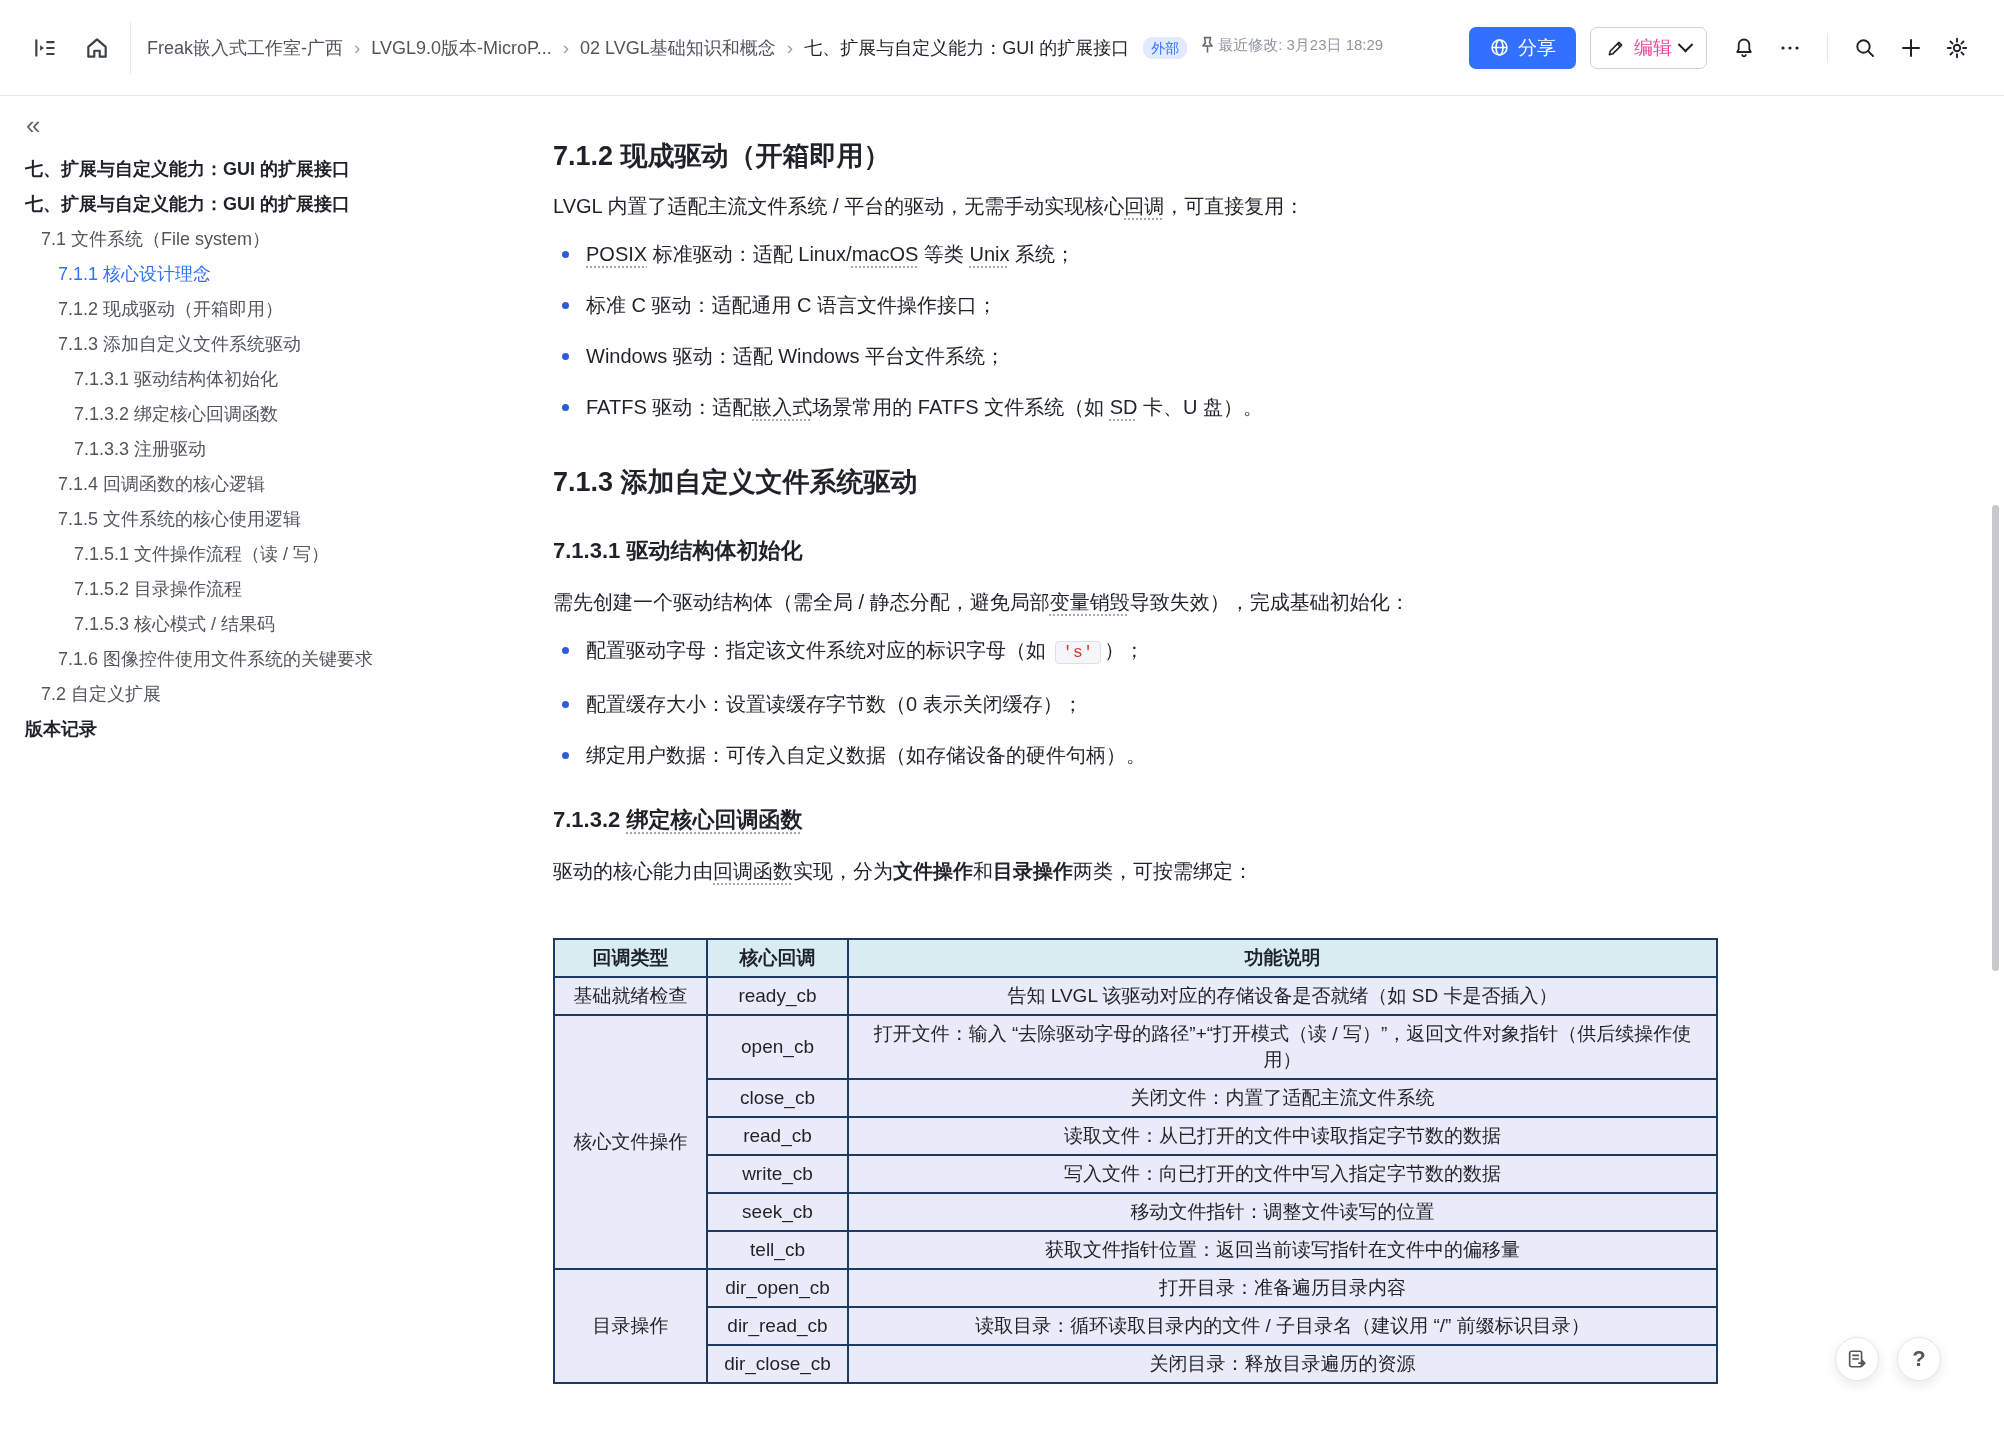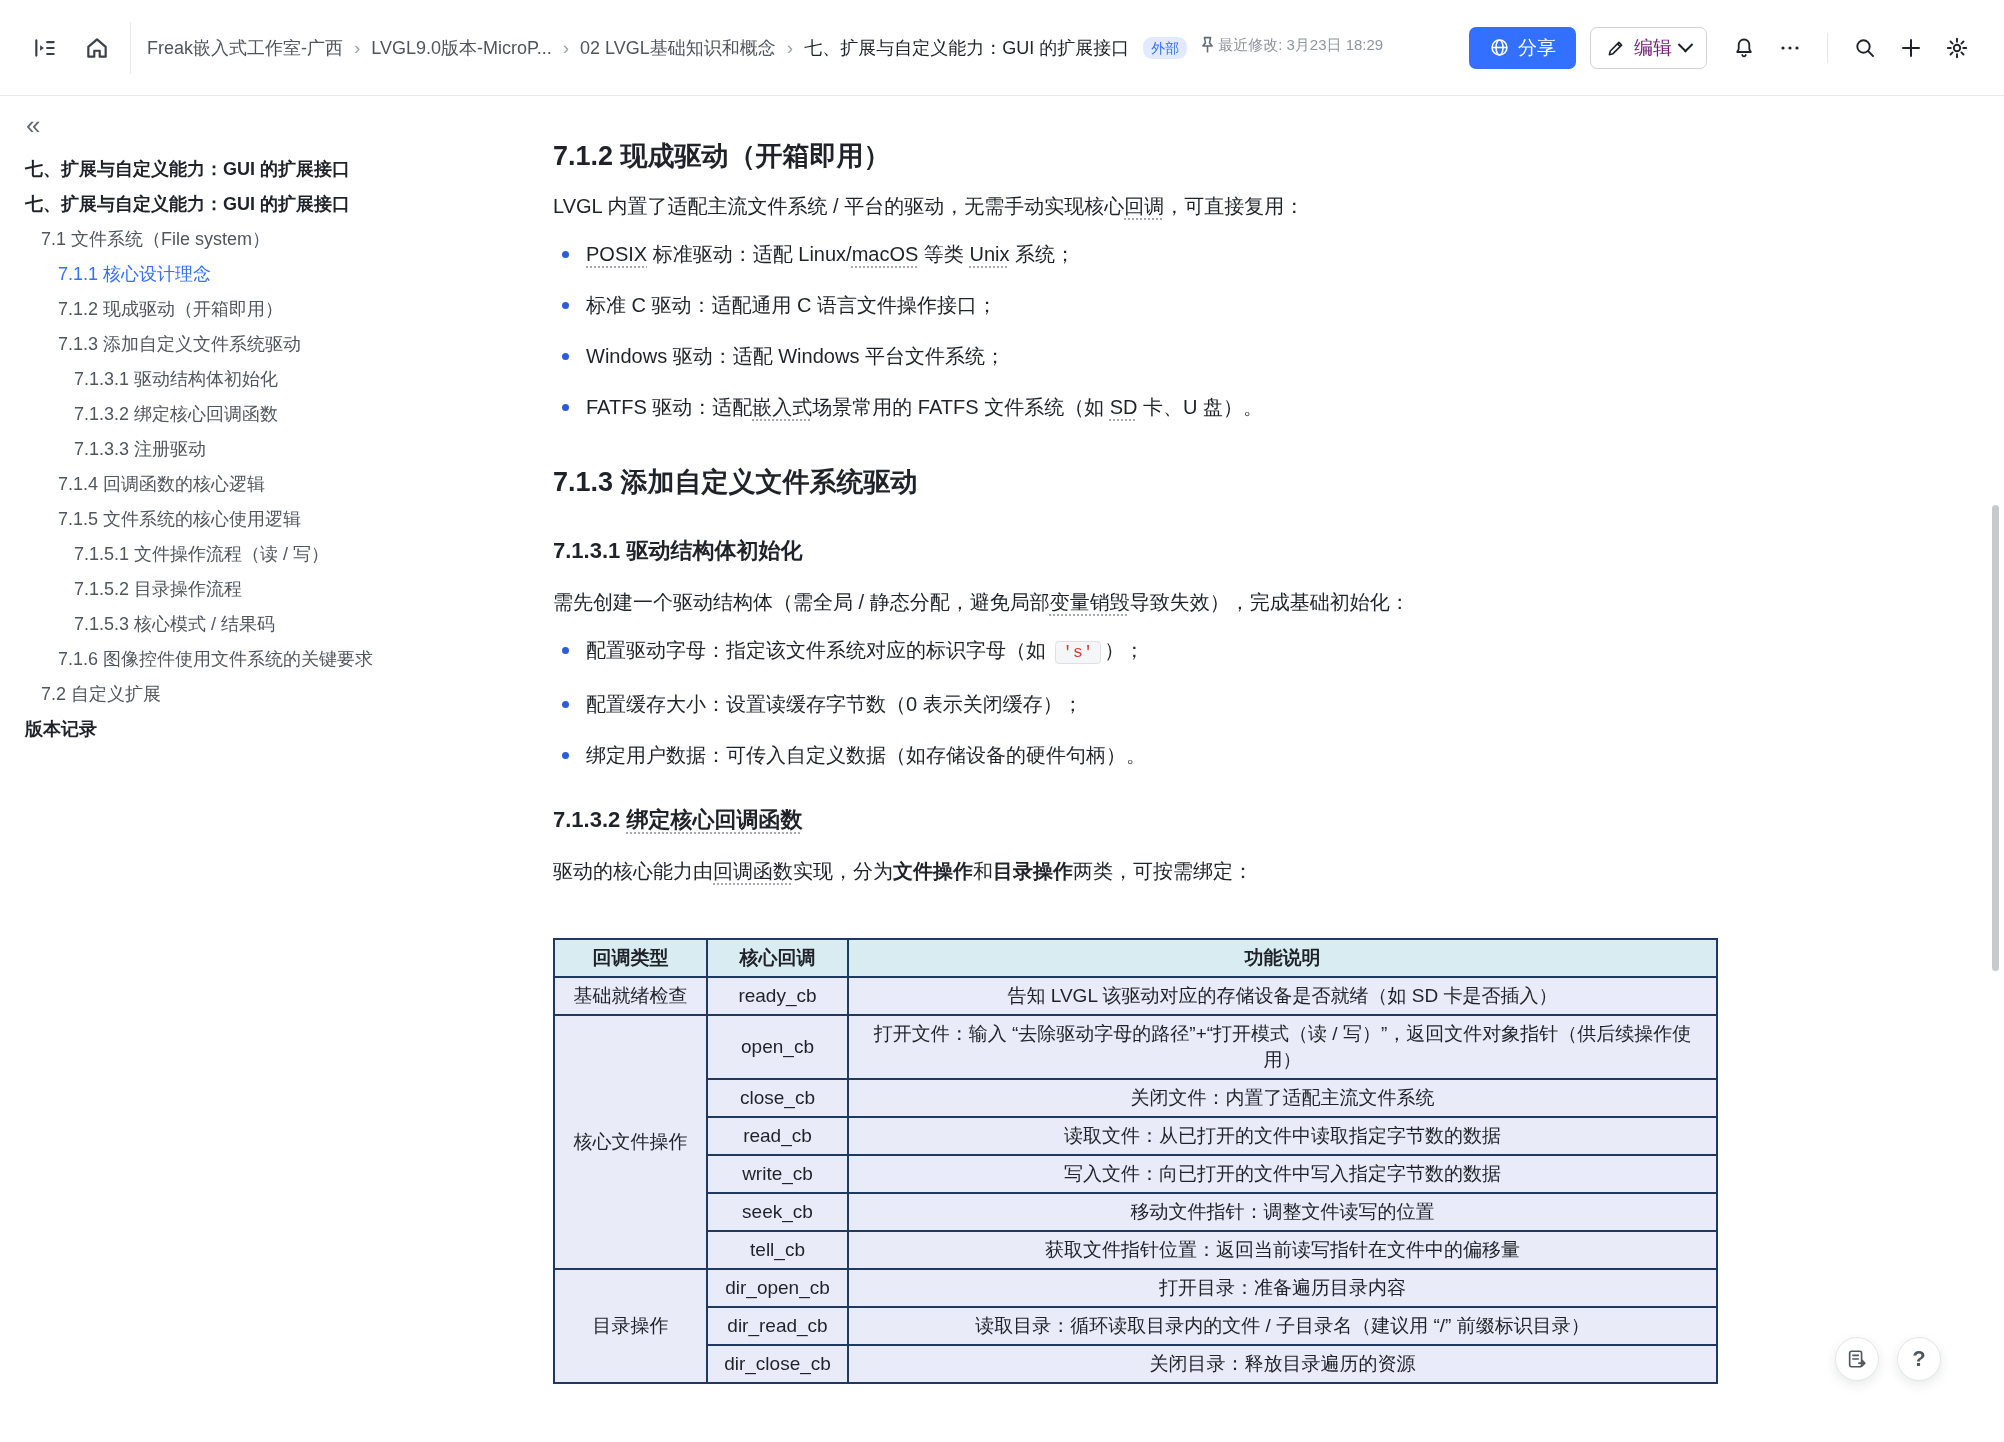--- a/index.html
+++ b/index.html
@@ -19,21 +19,21 @@
   .crumb.last{color:#1f2329;font-weight:500;}
   .crumb-sep{color:#9ca1a8;margin:0 11px;font-size:19px;}
   .badge{margin-left:14px;font-size:14px;line-height:22px;padding:0 8px;border-radius:9px;
          background:#e1eaff;color:#3370ff;white-space:nowrap;}
   .pin{margin-left:10px;color:#646a73;}
   .modified{font-size:15px;color:#8f959e;margin-top:3px;}
   .tb-right{margin-left:auto;display:flex;align-items:center;padding-right:28px;}
   .btn-share{display:flex;align-items:center;gap:8px;height:42px;padding:0 20px;border:none;border-radius:7px;
              background:#3370ff;color:#fff;font-size:19px;font-family:inherit;cursor:pointer;}
   .btn-edit{display:flex;align-items:center;gap:8px;height:42px;padding:0 15px;border:1px solid #d0d3d6;border-radius:7px;
-            background:#fff;color:#701a75;font-size:19px;font-family:inherit;margin-left:14px;cursor:pointer;}
+            background:#fff;color:#ec4899;font-size:19px;font-family:inherit;margin-left:14px;cursor:pointer;}
   .caret{width:9px;height:9px;border-right:2px solid #1f2329;border-bottom:2px solid #1f2329;
          transform:rotate(45deg) translate(-2px,-2px);display:inline-block;}
   .tb-icons{display:flex;align-items:center;margin-left:18px;gap:8px;}
   .tb-divider2{width:1px;height:30px;background:#e6e8ea;margin:0 10px;}
 
   
   .left-edge{position:absolute;left:16px;top:96px;bottom:0;width:1px;background:#f0f1f2;}
   .sidebar{position:absolute;left:0;top:96px;width:455px;bottom:0;background:#fff;padding-top:6px;z-index:2;}
   .collapse-btn{margin:10px 0 14px 26px;font-size:26px;line-height:26px;color:#646a73;background:none;border:none;cursor:pointer;
                 font-family:inherit;padding:0;}

